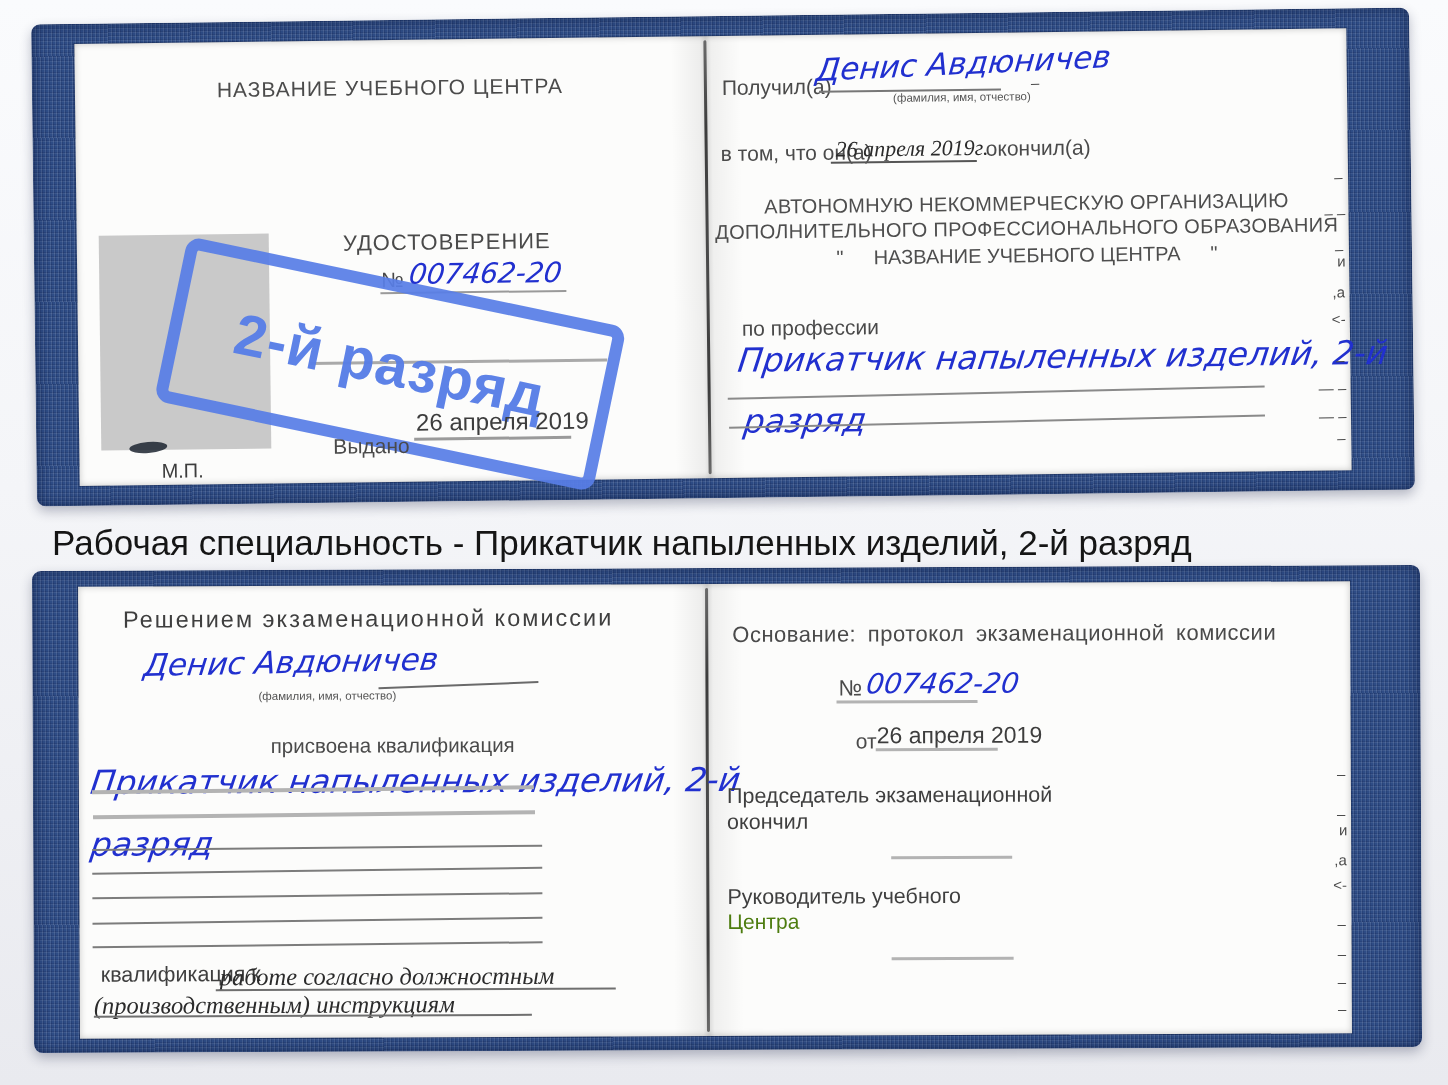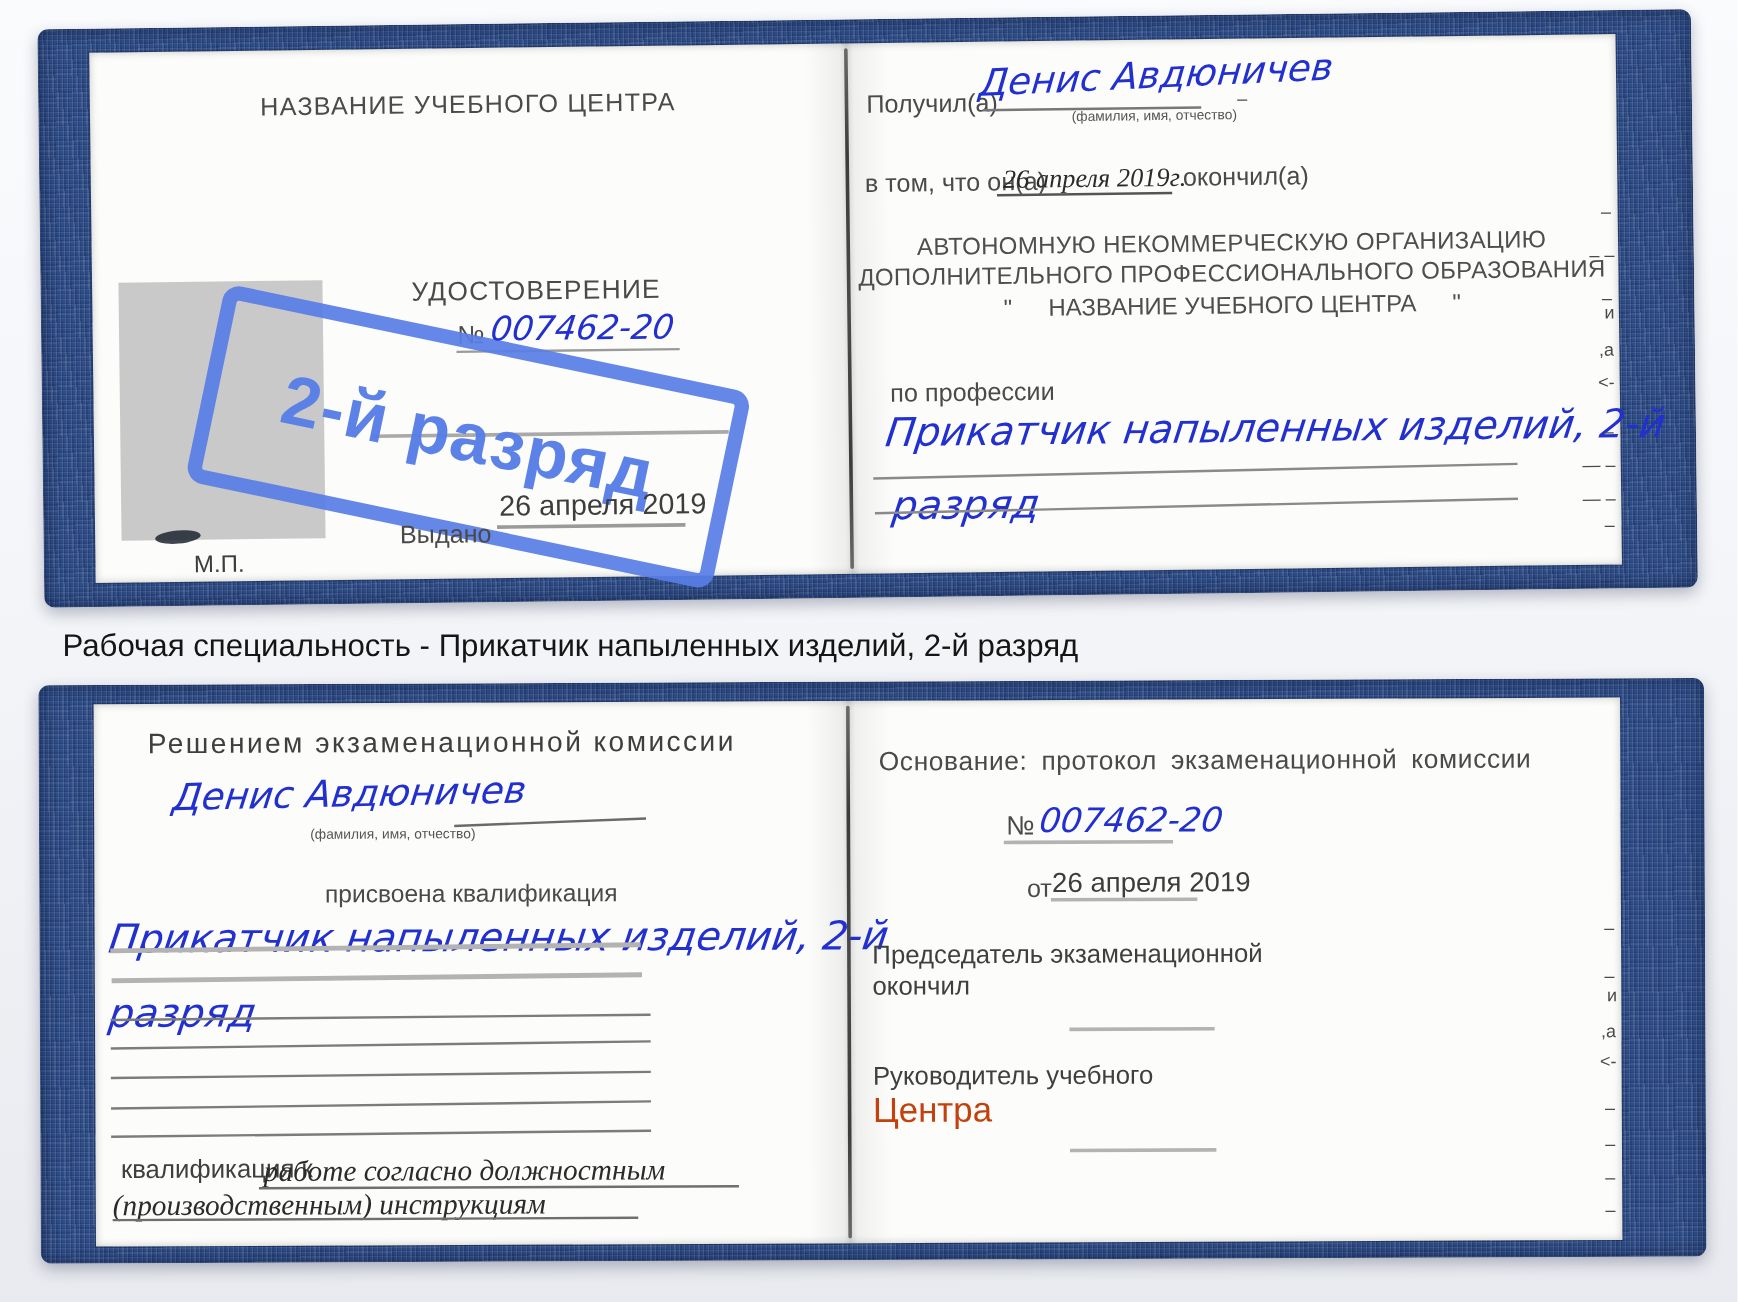--- a/index.html
+++ b/index.html
@@ -95,21 +95,21 @@
       <div class="em" style="left:1260px;top:224px;">и</div>
       <div class="em" style="left:1255px;top:255px;">,а</div>
       <div class="em" style="left:1254px;top:282px;">&lt;-</div>
       <div class="em" style="left:1258px;top:323px;">–</div>
       <div class="em" style="left:1240px;top:351px;">— –</div>
       <div class="em" style="left:1240px;top:379px;">— –</div>
       <div class="em" style="left:1258px;top:401px;">–</div>
     </div>
   </div>
 
-  <div class="caption" style="left:52px;top:523px;font-size:26px;">Рабочая специальность - Прикатчик напыленных изделий, 2-й разряд</div>
+  <div class="caption" style="left:52px;top:523px;font-size:35px;">Рабочая специальность - Прикатчик напыленных изделий, 2-й разряд</div>
 
   <div class="cover bot">
     <div class="pages">
       <div class="center-shade" style="left:594px;"></div>
       <div class="fold" style="left:627px;"></div>
 
       <div class="t ctr" style="left:30px;top:20px;width:520px;font-size:23.5px;letter-spacing:2px;color:#3f3f3f;">Решением экзаменационной комиссии</div>
 
       <div class="t hw" style="left:66px;top:58px;font-size:31px;transform:skewX(-8deg) rotate(-1deg);">Денис Авдюничев</div>
       <div class="line" style="left:300px;top:99px;width:160px;background:#6a6a6a;transform:rotate(-2deg);"></div>
@@ -142,21 +142,21 @@
 
       <div class="t" style="left:777px;top:146px;font-size:21px;">от</div>
       <div class="t" style="left:798px;top:139px;font-size:23px;color:#3d3d3d;">26 апреля 2019</div>
       <div class="line th" style="left:797px;top:165px;width:122px;height:3px;"></div>
 
       <div class="t" style="left:648px;top:200px;font-size:21.5px;color:#3f3f3f;">Председатель экзаменационной</div>
       <div class="t" style="left:648px;top:226px;font-size:21.5px;color:#3f3f3f;">окончил</div>
       <div class="line th" style="left:812px;top:273px;width:121px;height:3px;"></div>
 
       <div class="t" style="left:648px;top:301px;font-size:21.5px;color:#3f3f3f;">Руководитель учебного</div>
-      <div class="t" style="left:648px;top:326px;font-size:29px;color:#c2410c;">Центра</div>
+      <div class="t" style="left:648px;top:326px;font-size:21px;color:#4d7c0f;">Центра</div>
       <div class="line th" style="left:812px;top:374px;width:122px;height:3px;"></div>
 
       <div class="em" style="left:1258px;top:184px;">–</div>
       <div class="em" style="left:1258px;top:224px;">–</div>
       <div class="em" style="left:1260px;top:240px;">и</div>
       <div class="em" style="left:1255px;top:270px;">,а</div>
       <div class="em" style="left:1254px;top:295px;">&lt;-</div>
       <div class="em" style="left:1258px;top:334px;">–</div>
       <div class="em" style="left:1258px;top:364px;">–</div>
       <div class="em" style="left:1258px;top:392px;">–</div>

